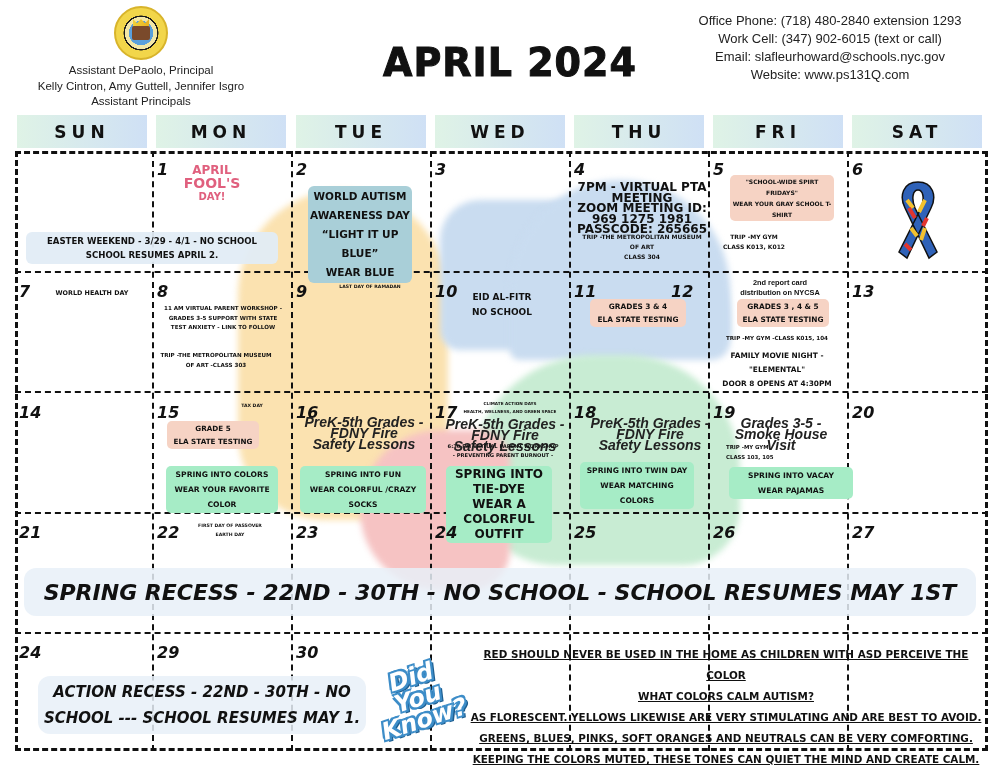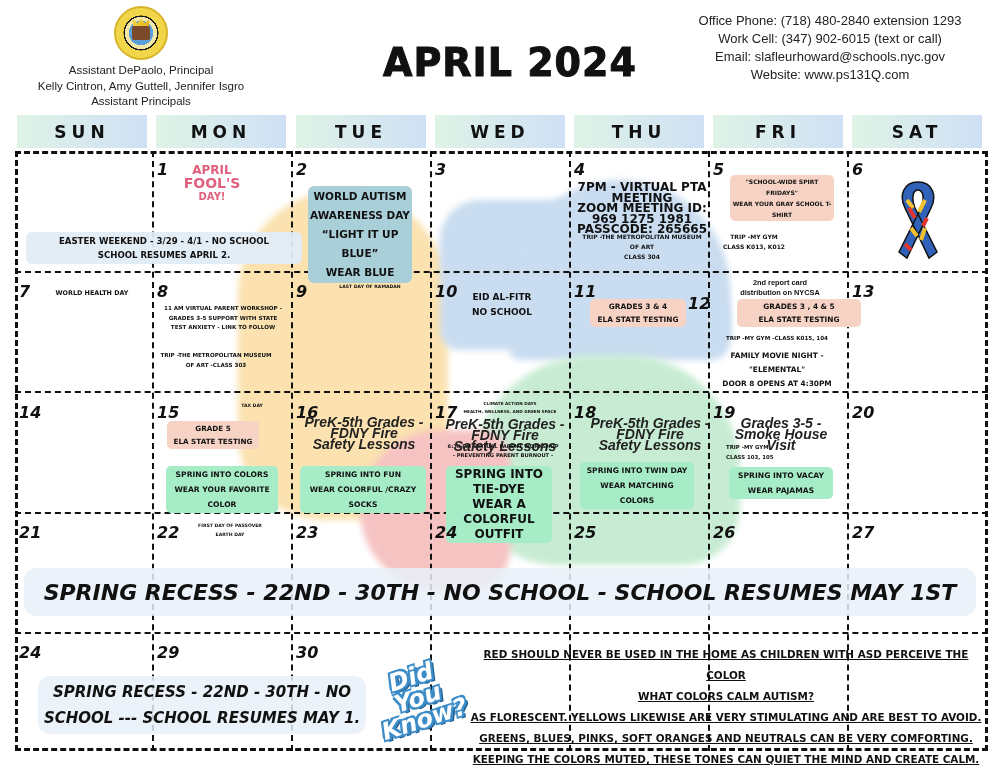--- a/index.html
+++ b/index.html
@@ -165,21 +165,21 @@
 <div class="note" style="left:718px; top:232px; width:72px; font-size:6px; line-height:10px;">
   <div>TRIP -MY GYM</div>
   <div>CLASS K013, K012</div>
 </div>
 <div class="daynum" style="left:852px; top:160px;">6</div>
 <svg class="ribbon" viewBox="0 0 46 86">
   <path d="M23 4 C8 4 4 18 10 30 L34 80 L42 74 L20 30 C16 20 18 12 23 12 C28 12 30 20 26 30 L4 74 L12 80 L36 30 C42 18 38 4 23 4 Z" fill="#2f62b8" stroke="#111" stroke-width="1.5"></path>
   <path d="M12 22 L18 30 M30 22 L24 34 M16 50 L22 58 M30 50 L26 62" stroke="#f2c12e" stroke-width="4"></path>
   <path d="M14 30 L20 40 M32 40 L28 48 M10 66 L16 72" stroke="#e2352f" stroke-width="4"></path>
 </svg>
-<div class="banner" style="left:26px; top:232px; width:276px; height:32px; font-style:normal; font-weight:bold; font-size:8.6px; line-height:14px; flex-direction:column; background:rgba(225,236,246,0.95); border-radius:6px;">
+<div class="banner" style="left:26px; top:232px; width:252px; height:32px; font-style:normal; font-weight:bold; font-size:8.6px; line-height:14px; flex-direction:column; background:rgba(225,236,246,0.95); border-radius:6px;">
   <div>EASTER WEEKEND - 3/29 - 4/1 - NO SCHOOL</div>
   <div>SCHOOL RESUMES APRIL 2.</div>
 </div>
 
 <div class="daynum" style="left:19px; top:282px;">7</div>
 <div class="note" style="left:42px; top:289px; width:100px; font-size:6.4px;">WORLD HEALTH DAY</div>
 <div class="daynum" style="left:157px; top:282px;">8</div>
 <div class="note" style="left:155px; top:304px; width:136px; font-size:5.6px; line-height:9.5px;">
   <div>11 AM VIRTUAL PARENT WORKSHOP -</div>
   <div>GRADES 3-5 SUPPORT WITH STATE</div>
@@ -194,26 +194,26 @@
 <div class="daynum" style="left:435px; top:282px;">10</div>
 <div class="note" style="left:452px; top:290px; width:100px; font-size:9px; line-height:15px;">
   <div>EID AL-FITR</div>
   <div>NO SCHOOL</div>
 </div>
 <div class="daynum" style="left:574px; top:282px;">11</div>
 <div class="note" style="left:590px; top:299px; width:96px; background:#f6d3c4; border-radius:5px; font-size:7.4px; line-height:13px; padding:1px 0;">
   <div>GRADES 3 &amp; 4</div>
   <div>ELA STATE TESTING</div>
 </div>
-<div class="daynum" style="left:688px; top:282px;margin-top:12px;">12</div>
+<div class="daynum" style="left:671px; top:282px;">12</div>
 <div class="note" style="left:730px; top:278px; width:100px; font-family:'Liberation Sans',sans-serif; text-transform:none; font-weight:bold; font-size:7.4px; line-height:10px;">
   <div>2nd report card</div>
   <div>distribution on NYCSA</div>
 </div>
-<div class="note" style="left:737px; top:299px; width:92px; background:#f6d3c4; border-radius:5px; font-size:7.4px; line-height:13px; padding:1px 16px;">
+<div class="note" style="left:737px; top:299px; width:92px; background:#f6d3c4; border-radius:5px; font-size:7.4px; line-height:13px; padding:1px 0;">
   <div>GRADES 3 , 4 &amp; 5</div>
   <div>ELA STATE TESTING</div>
 </div>
 <div class="note" style="left:712px; top:335px; width:130px; font-size:5.6px;">TRIP -MY GYM -CLASS K015, 104</div>
 <div class="note" style="left:712px; top:349px; width:130px; font-size:7.4px; line-height:14px;">
   <div>FAMILY MOVIE NIGHT -</div>
   <div>"ELEMENTAL"</div>
   <div>DOOR 8 OPENS AT 4:30PM</div>
 </div>
 <div class="daynum" style="left:852px; top:282px;">13</div>
@@ -270,21 +270,21 @@
 </div>
 <div class="daynum" style="left:713px; top:403px;">19</div>
 <div class="italic-note" style="left:726px; top:418px; width:110px;">
   <div>Grades 3-5 - Smoke House</div>
   <div>Visit</div>
 </div>
 <div class="note" style="left:726px; top:442px; width:60px; text-align:left; font-size:5.4px; line-height:10px;">
   <div>TRIP -MY GYM</div>
   <div>CLASS 103, 105</div>
 </div>
-<div class="note" style="left:729px; top:467px; width:104px; background:#a6ecc6; border-radius:5px; font-size:7.6px; line-height:15px; padding:1px 0;">
+<div class="note" style="left:729px; top:467px; width:124px; background:#a6ecc6; border-radius:5px; font-size:7.6px; line-height:15px; padding:1px 0;">
   <div>SPRING INTO VACAY</div>
   <div>WEAR PAJAMAS</div>
 </div>
 <div class="daynum" style="left:852px; top:403px;">20</div>
 
 <div class="daynum" style="left:19px; top:523px;">21</div>
 <div class="daynum" style="left:157px; top:523px;">22</div>
 <div class="note" style="left:190px; top:522px; width:80px; font-size:4.6px; line-height:8.5px;">
   <div>FIRST DAY OF PASSOVER</div>
   <div>EARTH DAY</div>
@@ -293,21 +293,21 @@
 <div class="daynum" style="left:435px; top:523px;">24</div>
 <div class="daynum" style="left:574px; top:523px;">25</div>
 <div class="daynum" style="left:713px; top:523px;">26</div>
 <div class="daynum" style="left:852px; top:523px;">27</div>
 <div class="banner" style="left:24px; top:568px; width:952px; height:48px; font-size:22px; background:rgba(232,240,248,0.85);">SPRING RECESS - 22ND - 30TH - NO SCHOOL - SCHOOL RESUMES MAY 1ST</div>
 
 <div class="daynum" style="left:19px; top:643px;">24</div>
 <div class="daynum" style="left:157px; top:643px;">29</div>
 <div class="daynum" style="left:296px; top:643px;">30</div>
 <div class="banner" style="left:38px; top:676px; width:328px; height:58px; font-size:15px; line-height:26px; flex-direction:column; background:rgba(232,240,248,0.85);">
-  <div>SPRING RECESS - 22ND - 30TH - NO</div>
+  <div>ACTION RECESS - 22ND - 30TH - NO</div>
   <div>SCHOOL --- SCHOOL RESUMES MAY 1.</div>
 </div>
 <div class="dyk">
   <div>Did You</div>
   <div>Know?</div>
 </div>
 <div class="facts">
   <div>RED SHOULD NEVER BE USED IN THE HOME AS CHILDREN WITH ASD PERCEIVE THE COLOR</div>
   <div>WHAT COLORS CALM AUTISM?</div>
   <div>AS FLORESCENT. YELLOWS LIKEWISE ARE VERY STIMULATING AND ARE BEST TO AVOID.</div>

